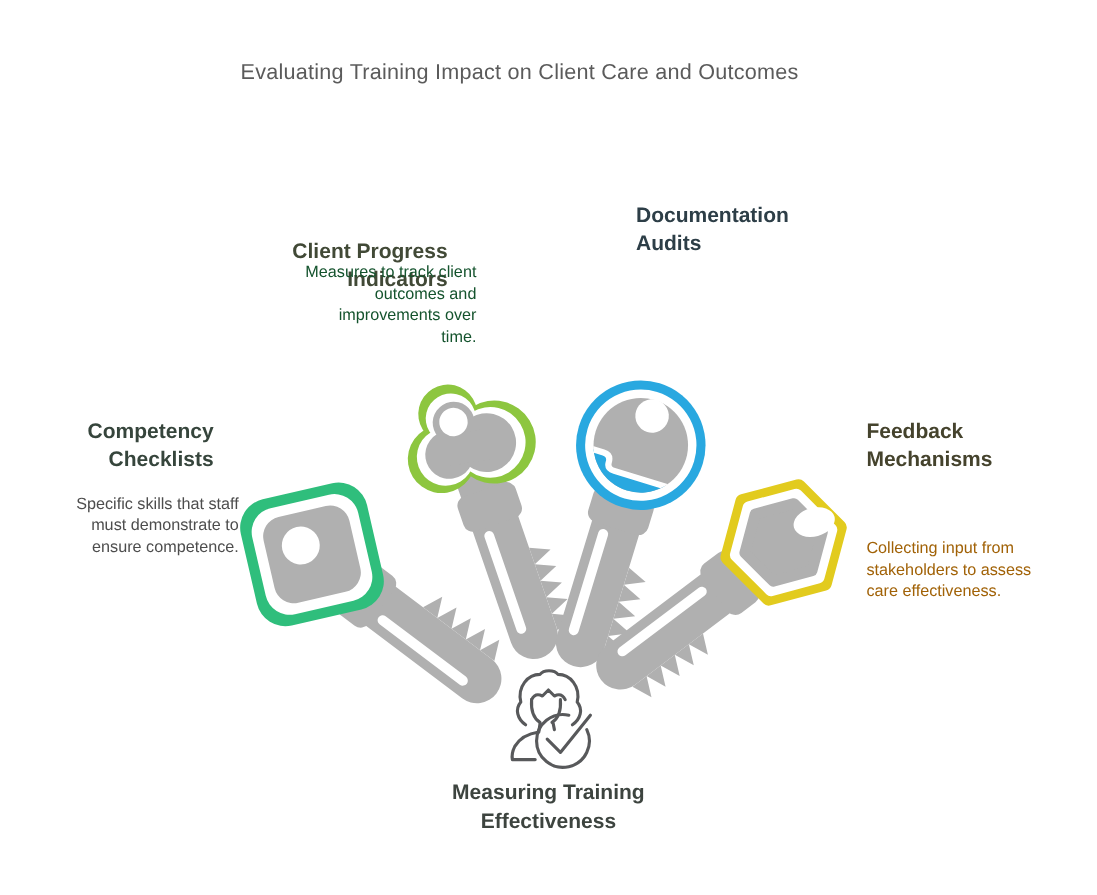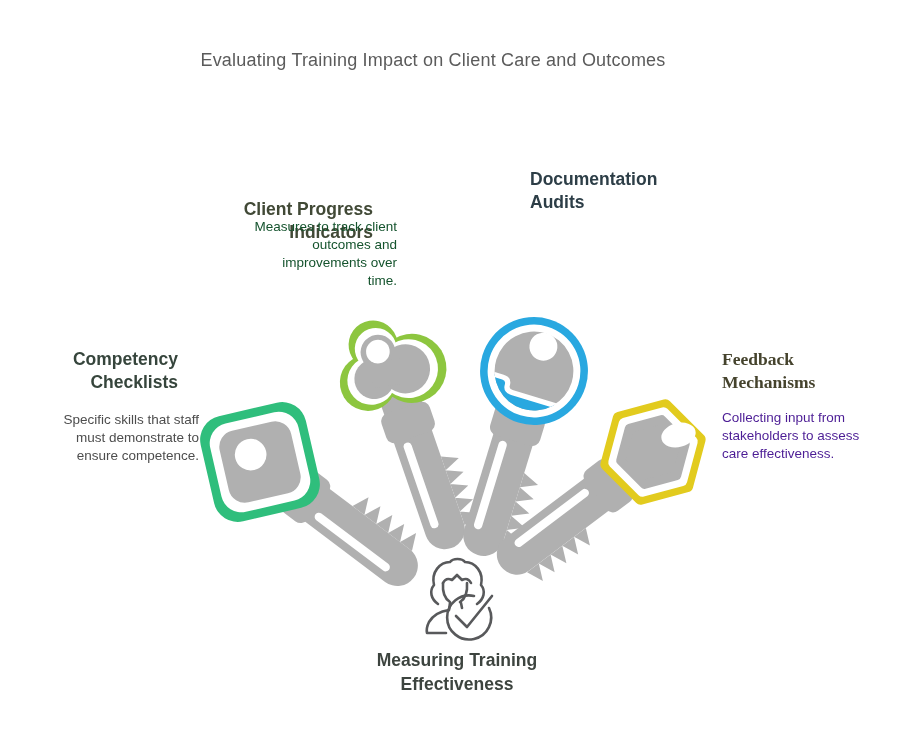--- a/index.html
+++ b/index.html
@@ -129,19 +129,19 @@
 ensure competence.</div>
 
   <div class="h h-cp" style="color: rgb(65, 73, 54);">Client Progress Indicators</div>
   <div class="b b-cp" style="color: #14532d;">Measures to track client
 outcomes and
 improvements over
 time.</div>
 
   <div class="h h-da" style="color: rgb(45, 62, 71);">Documentation Audits</div>
 
-  <div class="h h-fm" style="color: rgb(69, 67, 45); font-family: Liberation Serif, serif;">Feedback Mechanisms</div>
-  <div class="b b-fm" style="color: #4c1d95;">Collecting input from
+  <div class="h h-fm" style="color: rgb(69, 67, 45);">Feedback Mechanisms</div>
+  <div class="b b-fm" style="color: #a16207; margin-top: 39px;">Collecting input from
 stakeholders to assess
 care effectiveness.</div>
 
   <div class="center-label" style="color: rgb(61, 68, 63);">Measuring Training Effectiveness</div>
 </div>
 
 </body></html>

